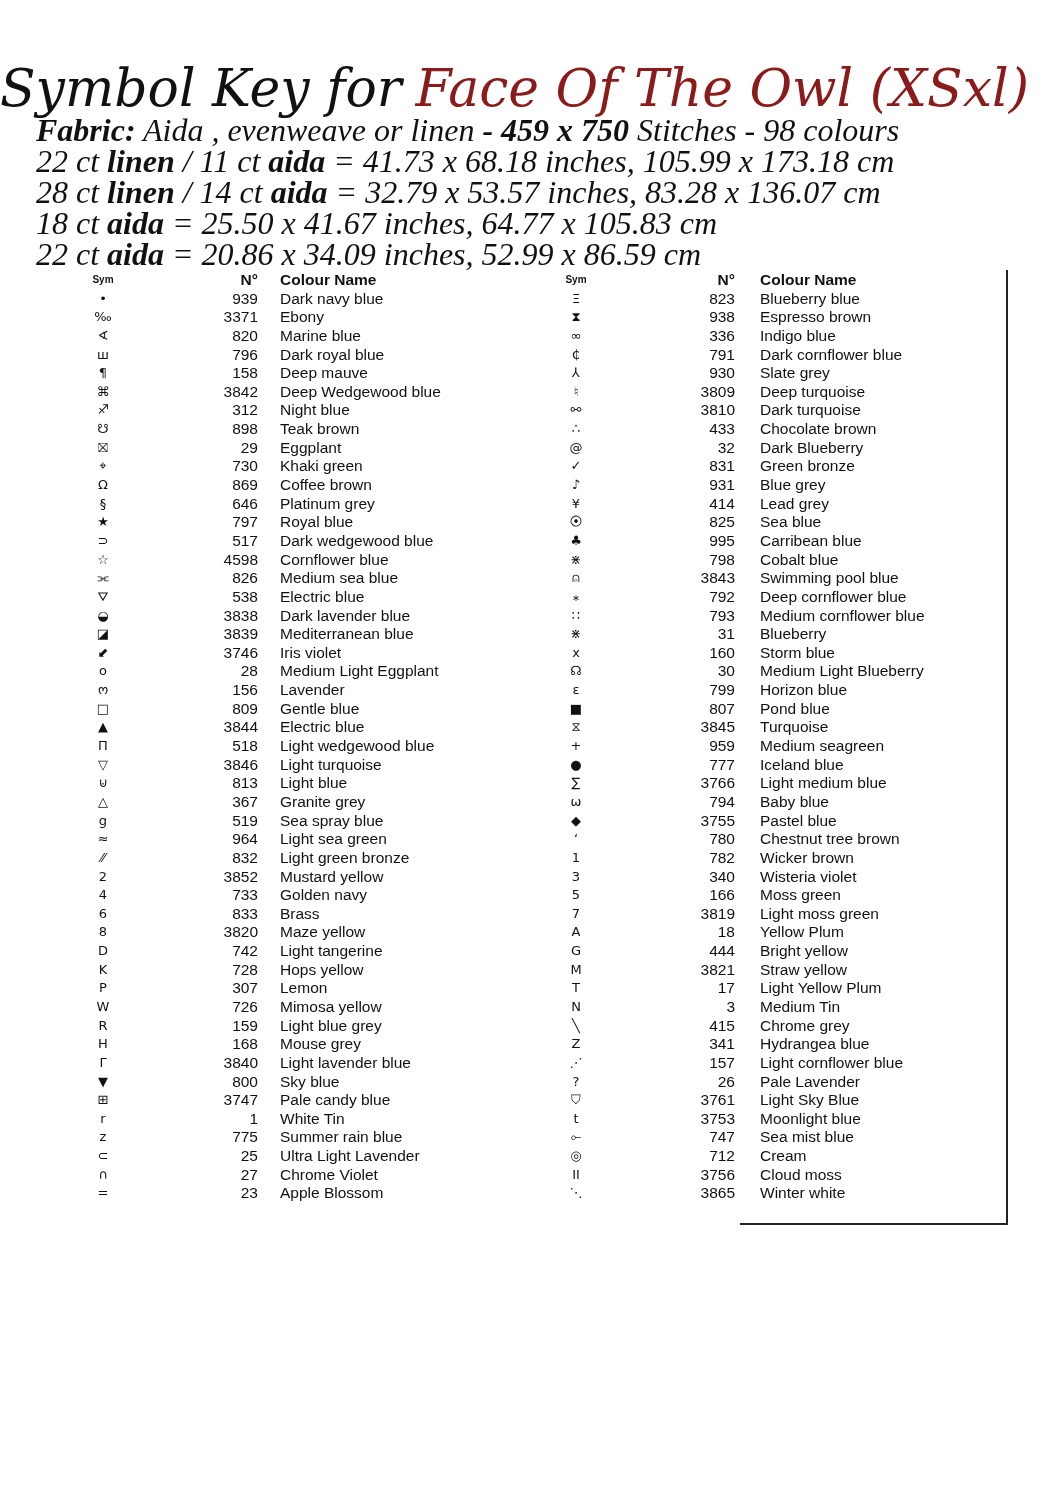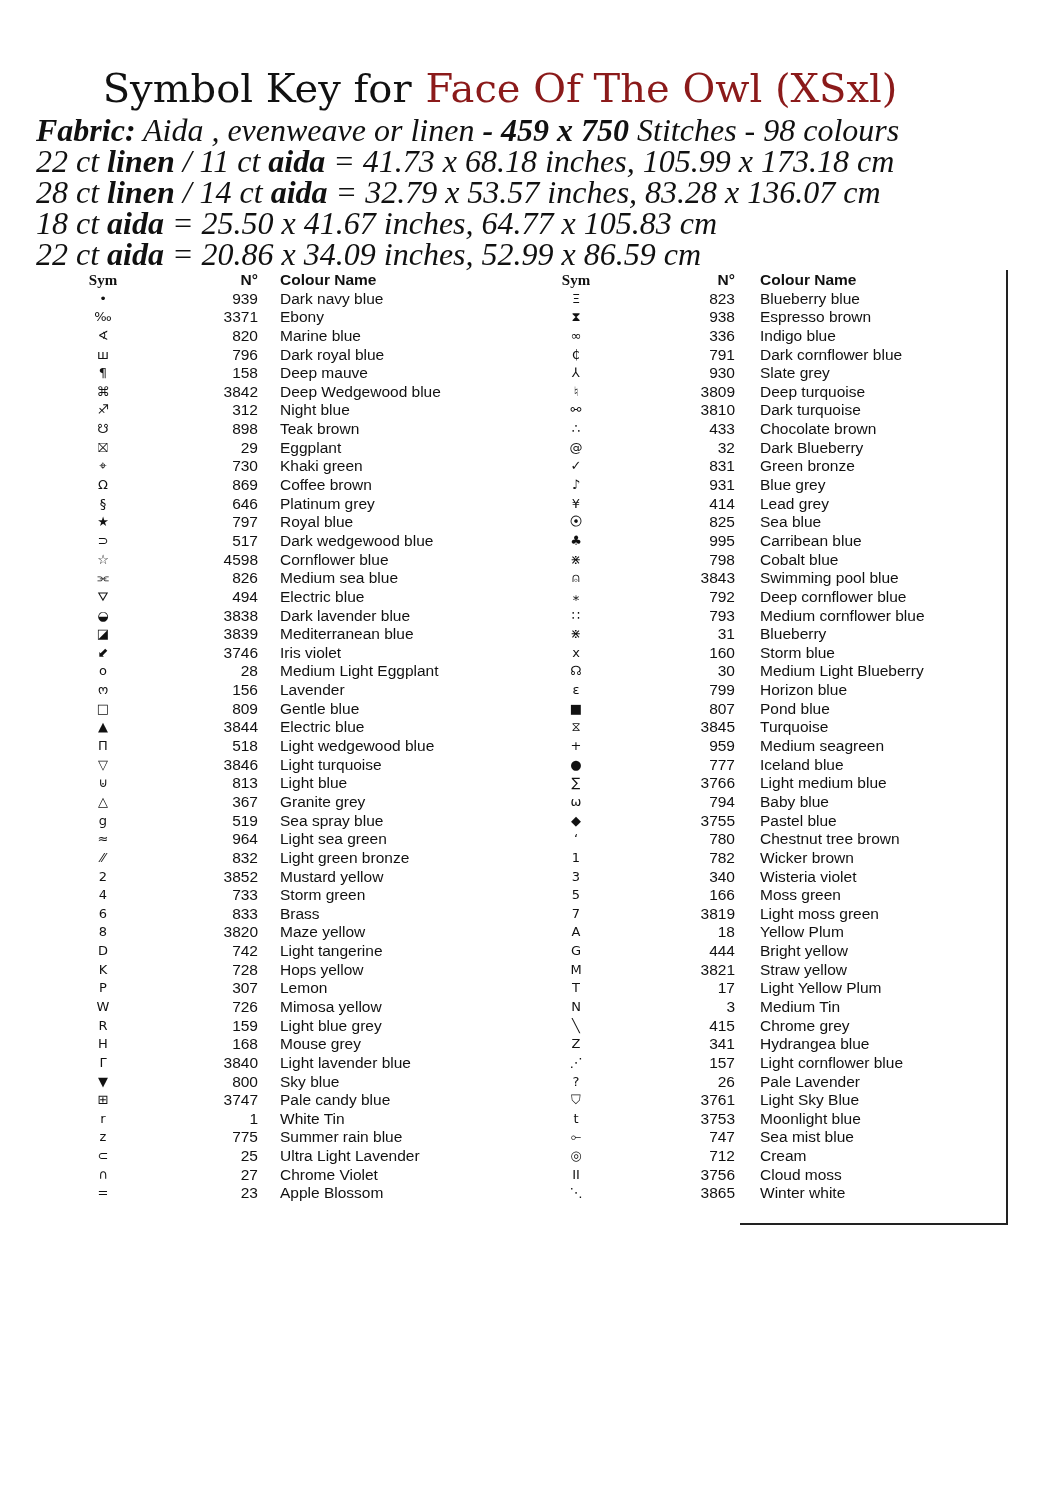--- a/index.html
+++ b/index.html
@@ -1,33 +1,33 @@
 <!DOCTYPE html>
 <html><head>
 <meta charset="utf-8">
 <style>
   html, body { margin: 0; padding: 0; background: #ffffff; }
   body { width: 1060px; height: 1500px; position: relative; overflow: hidden; color: #111; }
   .title { position: absolute; top: 60px; left: 0; width: 1000px; text-align: center;
-    font-family: "DejaVu Serif", serif; font-size: 40px; line-height: 56px; white-space: nowrap; }
+    font-family: "DejaVu Serif", serif; font-style: italic; font-size: 52px; line-height: 56px; white-space: nowrap; }
   .title .t1 { color: #111; }
   .title .t2 { color: #8b1a1a; margin-left: 14px; }
   .specs { position: absolute; top: 115px; left: 36px; font-family: "Liberation Serif", serif; font-style: italic;
     font-size: 32px; line-height: 31px; white-space: nowrap; }
   .specs .line { height: 31px; }
   .specs b { font-weight: bold; }
   .table { position: absolute; top: 271px; font-family: "Liberation Sans", sans-serif; font-size: 15.5px; }
   .table.left { left: 80px; }
   .table.right { left: 553px; }
   .row { height: 18.65px; line-height: 18.65px; position: relative; white-space: nowrap; }
   .sym { position: absolute; left: 0; width: 46px; text-align: center; font-family: "DejaVu Sans", sans-serif; font-size: 13px; }
   .num { position: absolute; left: 90px; width: 88px; text-align: right; }
   .name { position: absolute; left: 200px; }
   .hdr { font-weight: bold; text-decoration: underline; }
-  .hdr .sym { font-family: Liberation Serif, serif; font-size: 15px; }
+  .hdr .sym { font-family: Liberation Sans, sans-serif; font-size: 10px; }
   .table.right .num { left: 94px; width: 88px; }
   .table.right .name { left: 207px; }
   .vline { position: absolute; left: 1006px; top: 270px; width: 1.5px; height: 955px; background: #222; }
   .hline { position: absolute; left: 740px; top: 1223px; width: 267px; height: 1.5px; background: #222; }
 </style>
 </head>
 <body>
 
 <div class="title">
   <span class="t1">Symbol Key for</span><span class="t2">Face Of The Owl (XSxl)</span>
@@ -122,21 +122,21 @@
       <span class="num">4598</span>
       <span class="name">Cornflower blue</span>
     </div>
     <div class="row">
       <span class="sym">⫘</span>
       <span class="num">826</span>
       <span class="name">Medium sea blue</span>
     </div>
     <div class="row">
       <span class="sym">⛛</span>
-      <span class="num">494</span>
+      <span class="num">538</span>
       <span class="name">Electric blue</span>
     </div>
     <div class="row">
       <span class="sym">◒</span>
       <span class="num">3838</span>
       <span class="name">Dark lavender blue</span>
     </div>
     <div class="row">
       <span class="sym">◪</span>
       <span class="num">3839</span>
@@ -203,21 +203,21 @@
       <span class="name">Light green bronze</span>
     </div>
     <div class="row">
       <span class="sym">2</span>
       <span class="num">3852</span>
       <span class="name">Mustard yellow</span>
     </div>
     <div class="row">
       <span class="sym">4</span>
       <span class="num">733</span>
-      <span class="name">Storm green</span>
+      <span class="name">Golden navy</span>
     </div>
     <div class="row">
       <span class="sym">6</span>
       <span class="num">833</span>
       <span class="name">Brass</span>
     </div>
     <div class="row">
       <span class="sym">8</span>
       <span class="num">3820</span>
       <span class="name">Maze yellow</span>

